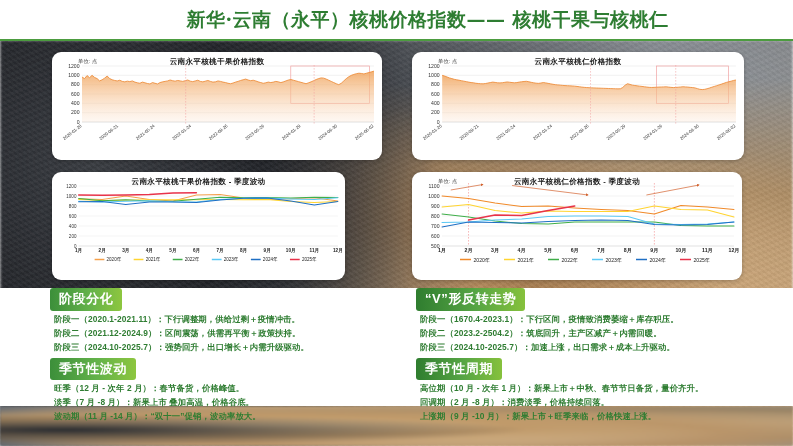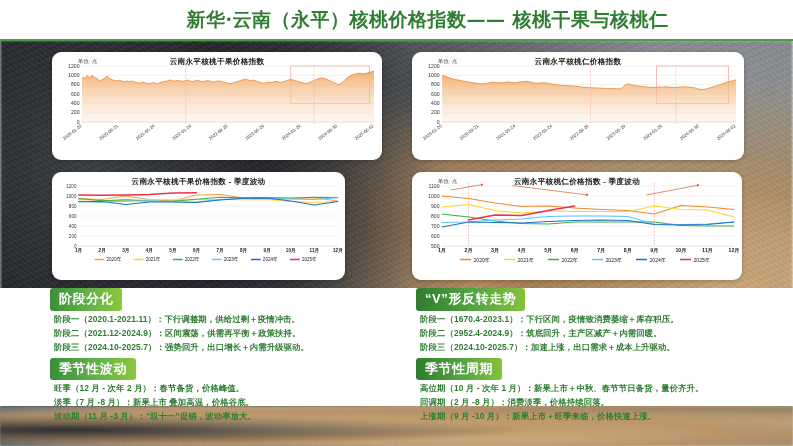--- a/index.html
+++ b/index.html
@@ -350,27 +350,27 @@
 
     <div class="col" id="col-left">
       <div><span class="badge">阶段分化</span></div>
       <div class="line">阶段一（2020.1-2021.11）：下行调整期，供给过剩＋疫情冲击。</div>
       <div class="line">阶段二（2021.12-2024.9）：区间震荡，供需再平衡＋政策扶持。</div>
       <div class="line">阶段三（2024.10-2025.7）：强势回升，出口增长＋内需升级驱动。</div>
       <div class="gap"></div>
       <div><span class="badge">季节性波动</span></div>
       <div class="line">旺季（12 月 - 次年 2 月）：春节备货，价格峰值。</div>
       <div class="line">淡季（7 月 -8 月）：新果上市 叠加高温，价格谷底。</div>
-      <div class="line">波动期（11 月 -3 月）：“双十一”促销，波动率放大。</div>
+      <div class="line">波动期（11 月 -14 月）：“双十一”促销，波动率放大。</div>
     </div>
 
     <div class="col" id="col-right">
       <div><span class="badge v">“V”形反转走势</span></div>
       <div class="line">阶段一（1670.4-2023.1）：下行区间，疫情致消费萎缩＋库存积压。</div>
-      <div class="line">阶段二（2952.4-2024.9）：筑底回升，主产区减产＋内需回暖。</div>
+      <div class="line">阶段二（2023.2-2504.2）：筑底回升，主产区减产＋内需回暖。</div>
       <div class="line">阶段三（2024.10-2025.7）：加速上涨，出口需求＋成本上升驱动。</div>
       <div class="gap"></div>
       <div><span class="badge v">季节性周期</span></div>
       <div class="line">高位期（10 月 - 次年 1 月）：新果上市＋中秋、春节节日备货，量价齐升。</div>
       <div class="line">回调期（2 月 -8 月）：消费淡季，价格持续回落。</div>
       <div class="line">上涨期（9 月 -10 月）：新果上市＋旺季来临，价格快速上涨。</div>
     </div>
 
   </div>
 </div>

